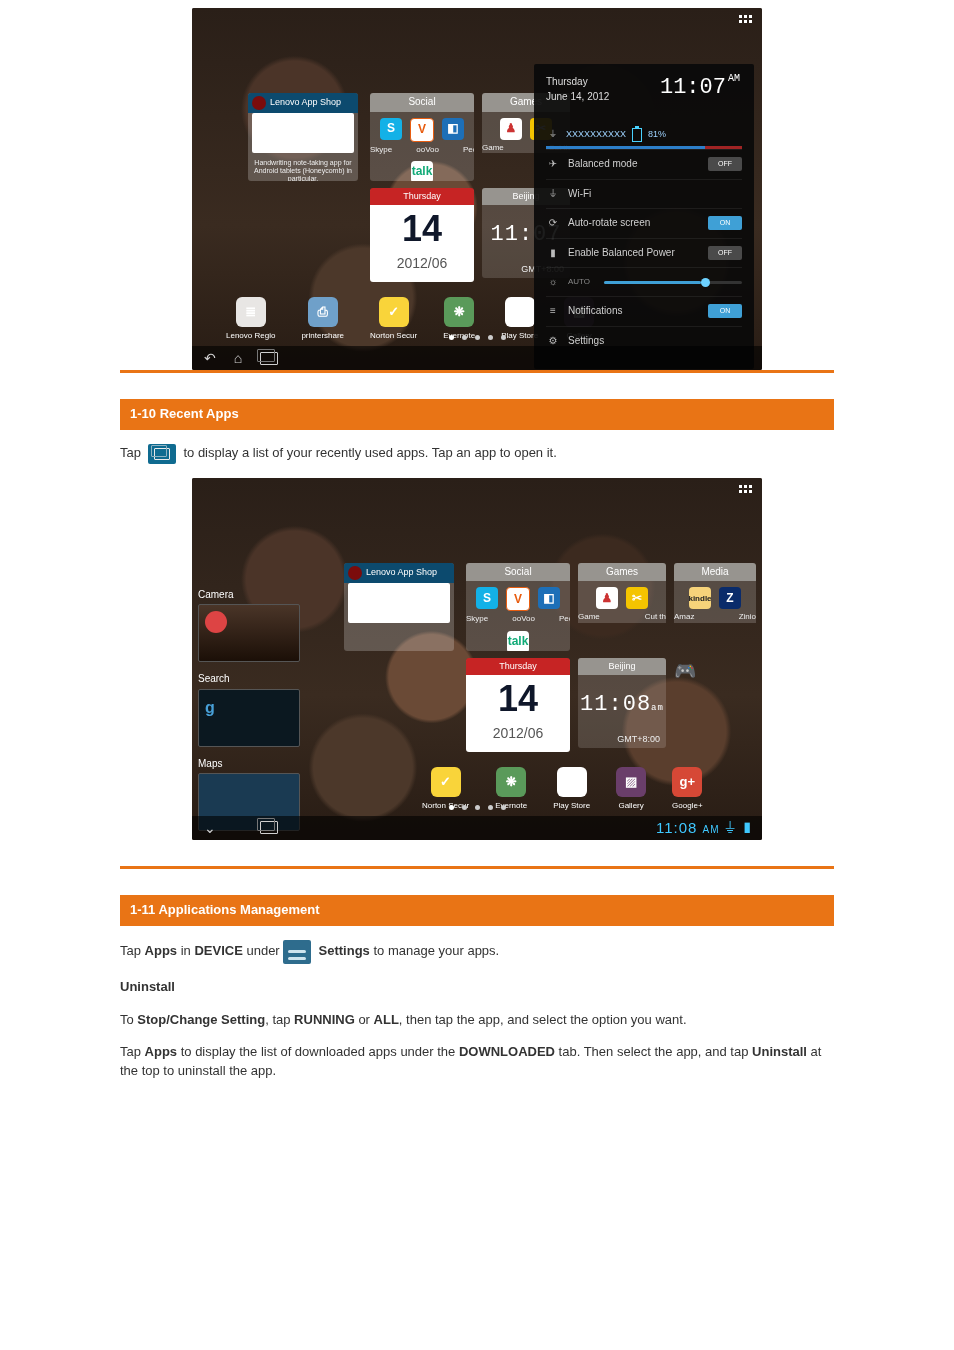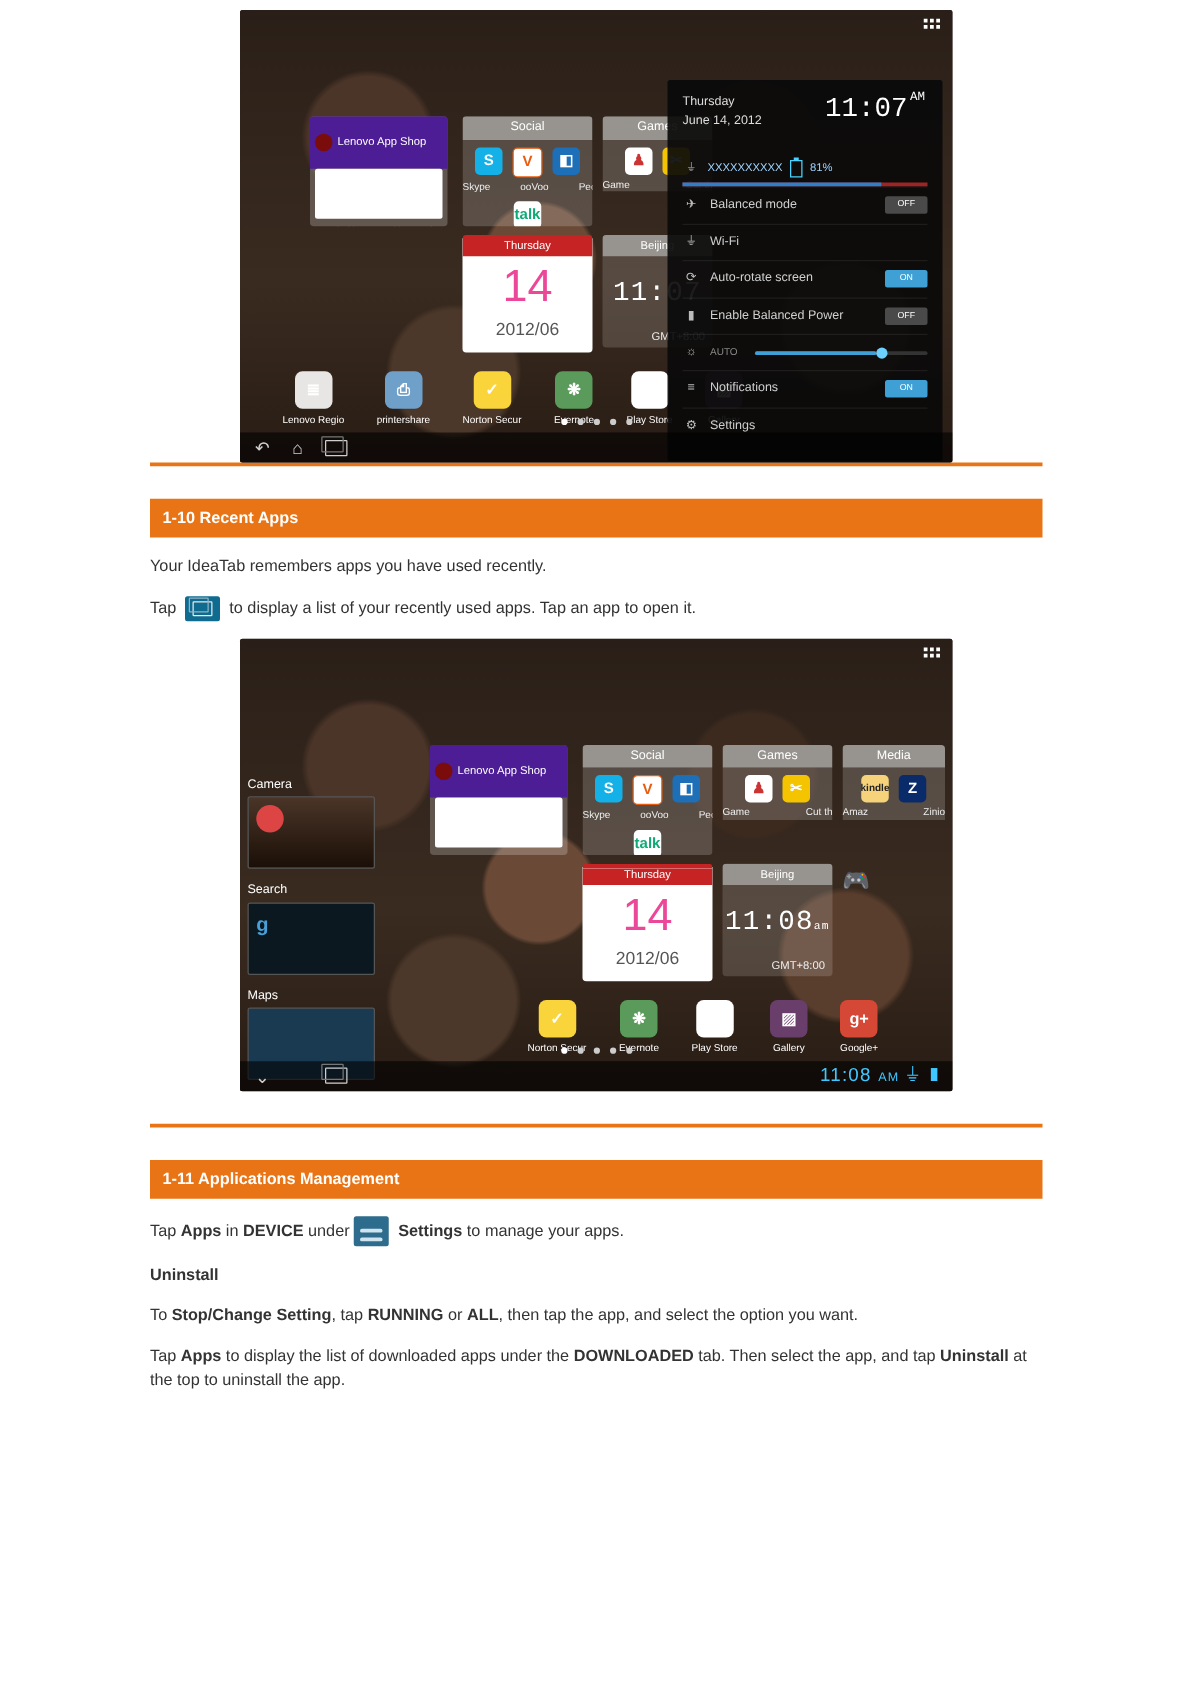--- a/index.html
+++ b/index.html
@@ -52,30 +52,30 @@
   .ic.zinio{background:#0a2b6a}
   .lbl-row{display:flex;gap:24px;justify-content:space-between;font-size:8px;color:#eee}
 
   .weather-tile{left:56px;top:185px;width:108px;height:60px}
   .weather-tile .t-head{background:#606060}
   .weather-tile .add{width:30px;height:30px;margin:8px auto;border:2px solid #ddd;border-radius:50%;position:relative}
   .weather-tile .add::before{content:"＋";position:absolute;inset:0;display:flex;align-items:center;justify-content:center;color:#ddd;font-size:16px}
 
   .date-tile{left:178px;top:180px;width:104px;height:90px;background:#fff;border-top:4px solid #c62424}
   .date-tile .dow{color:#fff;background:#c62424;font-size:9px;text-align:center;margin-top:-4px;padding:2px 0}
-  .date-tile .big{color:#ec4899;font-size:36px;font-weight:normal;text-align:center;line-height:1;margin-top:6px}
+  .date-tile .big{color:#0f172a;font-size:36px;font-weight:bold;text-align:center;line-height:1;margin-top:6px}
   .date-tile .ym{color:#555;font-size:14px;text-align:center;margin-top:6px}
 
   .clock-tile{left:290px;top:180px;width:88px;height:90px;background:rgba(255,255,255,.15)}
   .clock-tile .city{background:#97948f;color:#fff;font-size:9px;text-align:center;padding:2px 0}
   .clock-tile .clk{color:#fff;font-family:"Courier New",monospace;font-size:22px;text-align:center;margin-top:14px;letter-spacing:1px}
   .clock-tile .gmt{color:#eee;font-size:9px;text-align:right;padding:12px 6px 0 0}
 
   .appshop{left:56px;top:85px;width:110px;height:88px;background:rgba(255,255,255,.22)}
-  .appshop .title{background:#4c1d95;color:#fff;font-size:9px;padding:14px 4px;display:flex;align-items:center;gap:4px}
+  .appshop .title{background:#0c4a6e;color:#fff;font-size:9px;padding:3px 4px;display:flex;align-items:center;gap:4px}
   .appshop .badge{width:14px;height:14px;border-radius:50%;background:#7b0c0c}
   .appshop .desc{font-size:7px;color:#eee;text-align:center;padding:3px 4px;line-height:1.15}
   .appshop .card{background:#fff;color:#333;height:40px;margin:0 4px 3px 4px;border-radius:2px}
 
   .dots{position:absolute;left:0;right:0;bottom:30px;display:flex;gap:8px;justify-content:center}
   .dots span{width:5px;height:5px;border-radius:50%;background:#ccc;display:inline-block}
   .dots span.on{background:#fff}
 
   .dock{position:absolute;bottom:28px;left:34px;display:flex;gap:26px}
   .dock .app{display:flex;flex-direction:column;align-items:center;gap:3px}
@@ -290,21 +290,20 @@
   <div class="navbar">
     <span class="nav-glyph">↶</span>
     <span class="nav-glyph">⌂</span>
     <span class="nav-recents"></span>
   </div>
 </div>
 
 <div class="sec-rule"></div>
 <div class="sec-head">1-10 Recent Apps</div>
 
-<p>Your IdeaTab remembers apps you have used recently.</p>
 
 <p>
   <span>Tap</span>&nbsp;
   <span class="inline-ic recents-ic"></span>&nbsp;
   <span>to display a list of your recently used apps. Tap an app to open it.</span>
 </p>
 
 <div class="shot shot2">
   <div class="wall"></div>
   <div class="topbar">

